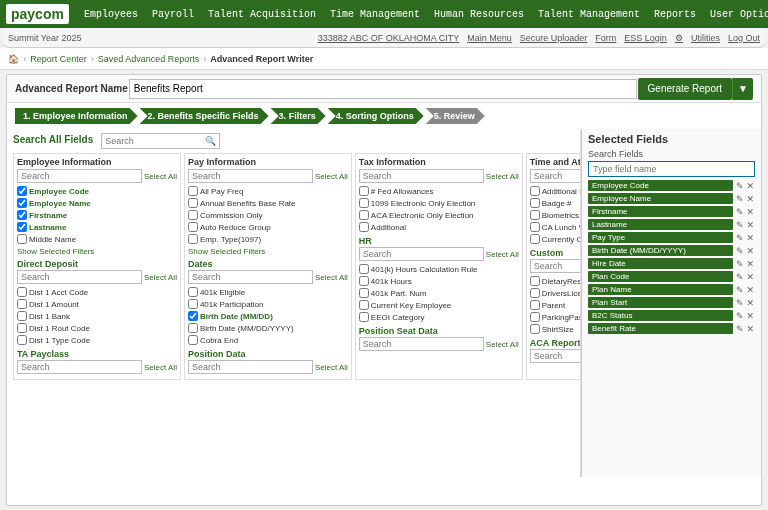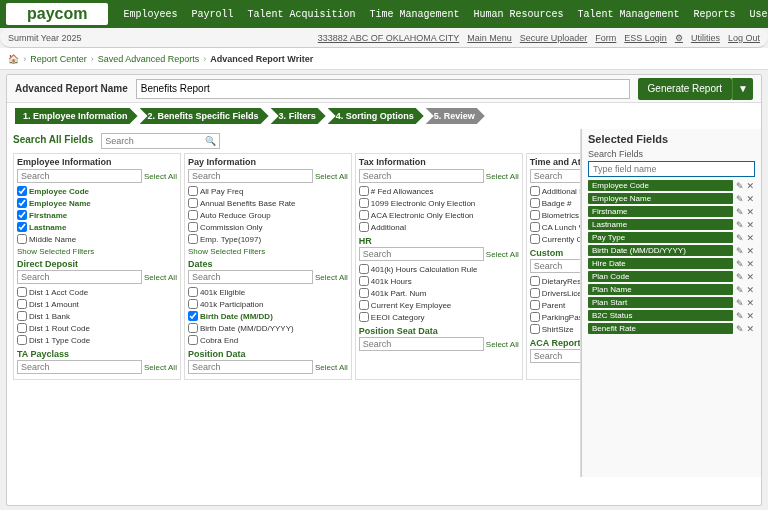--- a/index.html
+++ b/index.html
@@ -8,25 +8,25 @@
     
     .top-nav {
       background: #2d6b1f;
       display: flex;
       align-items: center;
       height: 28px;
       padding: 0 6px;
     }
     .top-nav .logo {
       background: white;
-      padding: 2px 21px;
+      padding: 2px 5px;
       border-radius: 2px;
       margin-right: 8px;
       font-weight: bold;
-      font-size: 16px;
+      font-size: 14px;
       color: #2d6b1f;
       display: flex;
       align-items: flex-start;
     }
     .top-nav .logo span { color: #2d6b1f; font-weight: 900; }
     .nav-item {
       color: white;
       font-size: 10px;
       padding: 0 7px;
       cursor: pointer;
@@ -75,21 +75,21 @@
       overflow: hidden;
     }
 
     
     .report-name-bar {
       background: #f9f9f9;
       border-bottom: 1px solid #ddd;
       padding: 4px 8px;
       display: flex;
       align-items: center;
-      gap: 8px;
+      gap: 1px;
       height: 28px;
     }
     .report-name-bar label { font-size: 10px; font-weight: bold; color: #333; white-space: nowrap; }
     .report-name-bar input {
       border: 1px solid #bbb;
       padding: 2px 4px;
       font-size: 10px;
       flex: 1;
       height: 20px;
     }
@@ -410,22 +410,22 @@
 
         <div class="field-section">
           <div class="field-section-title">Pay Information</div>
           <div class="field-search-row">
             <input type="text" class="field-search" placeholder="Search" style="">
             <span class="select-all-link">Select All</span>
           </div>
           <div class="field-list">
             <div class="field-item"><input type="checkbox" style=""> All Pay Freq</div>
             <div class="field-item"><input type="checkbox" style=""> Annual Benefits Base Rate</div>
+            <div class="field-item"><input type="checkbox" style=""> Commission Only</div>
             <div class="field-item"><input type="checkbox" style=""> Auto Reduce Group</div>
-            <div class="field-item"><input type="checkbox" style=""> Commission Only</div>
             <div class="field-item"><input type="checkbox" style=""> Emp. Type(1097)</div>
 
           </div>
           <div class="show-filters-link">Show Selected Filters</div>
           <div class="section-label-row">Dates</div>
           <div class="field-search-row">
             <input type="text" class="field-search" placeholder="Search" style="">
             <span class="select-all-link">Select All</span>
           </div>
           <div class="field-list">

